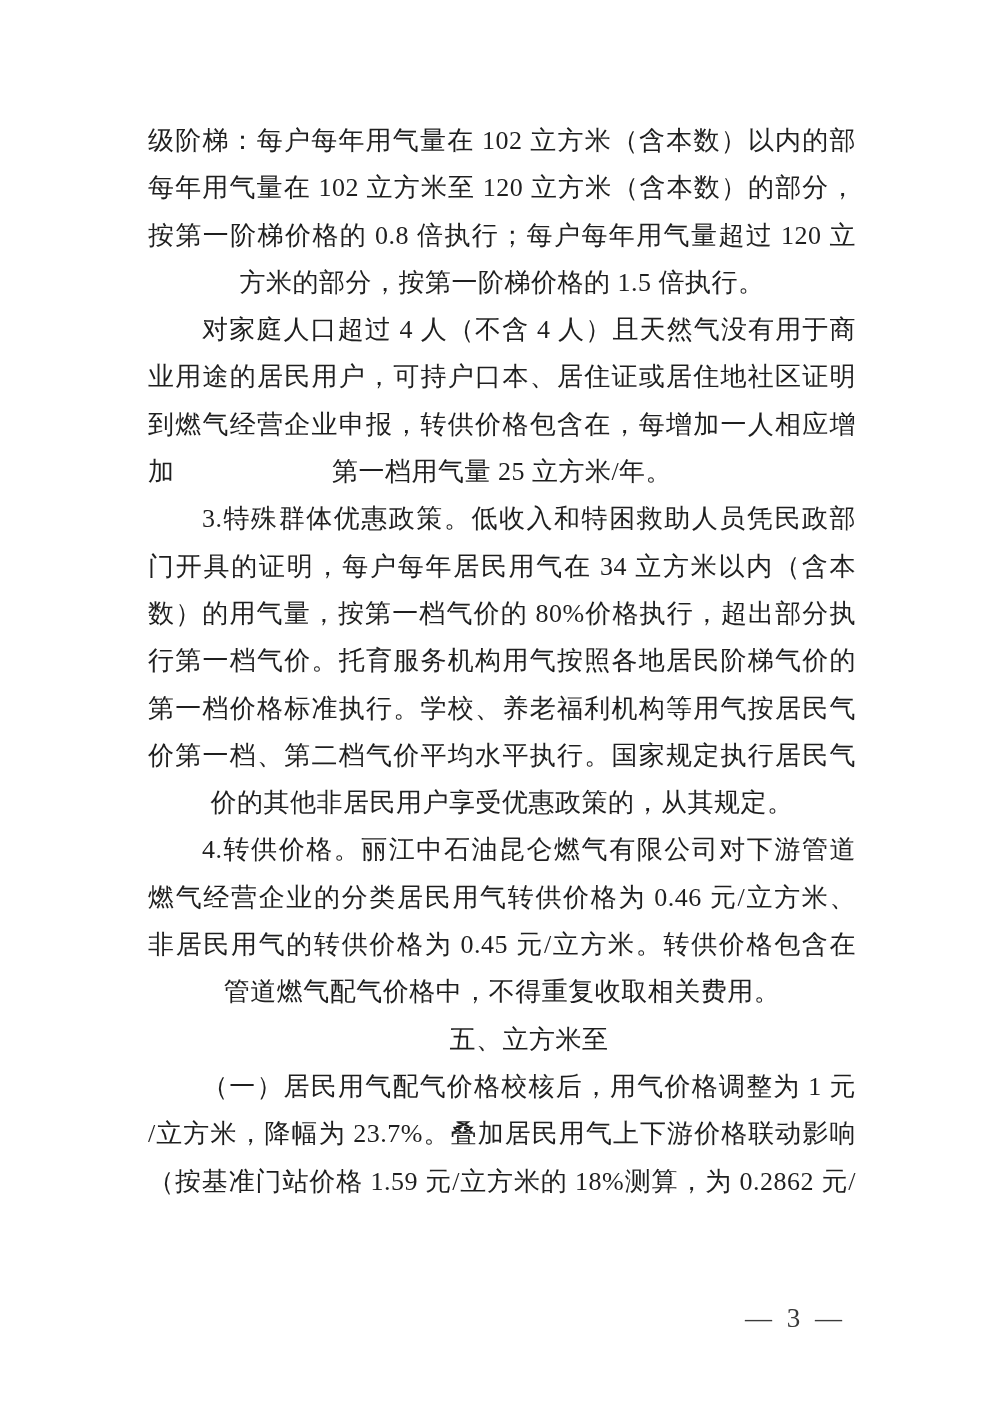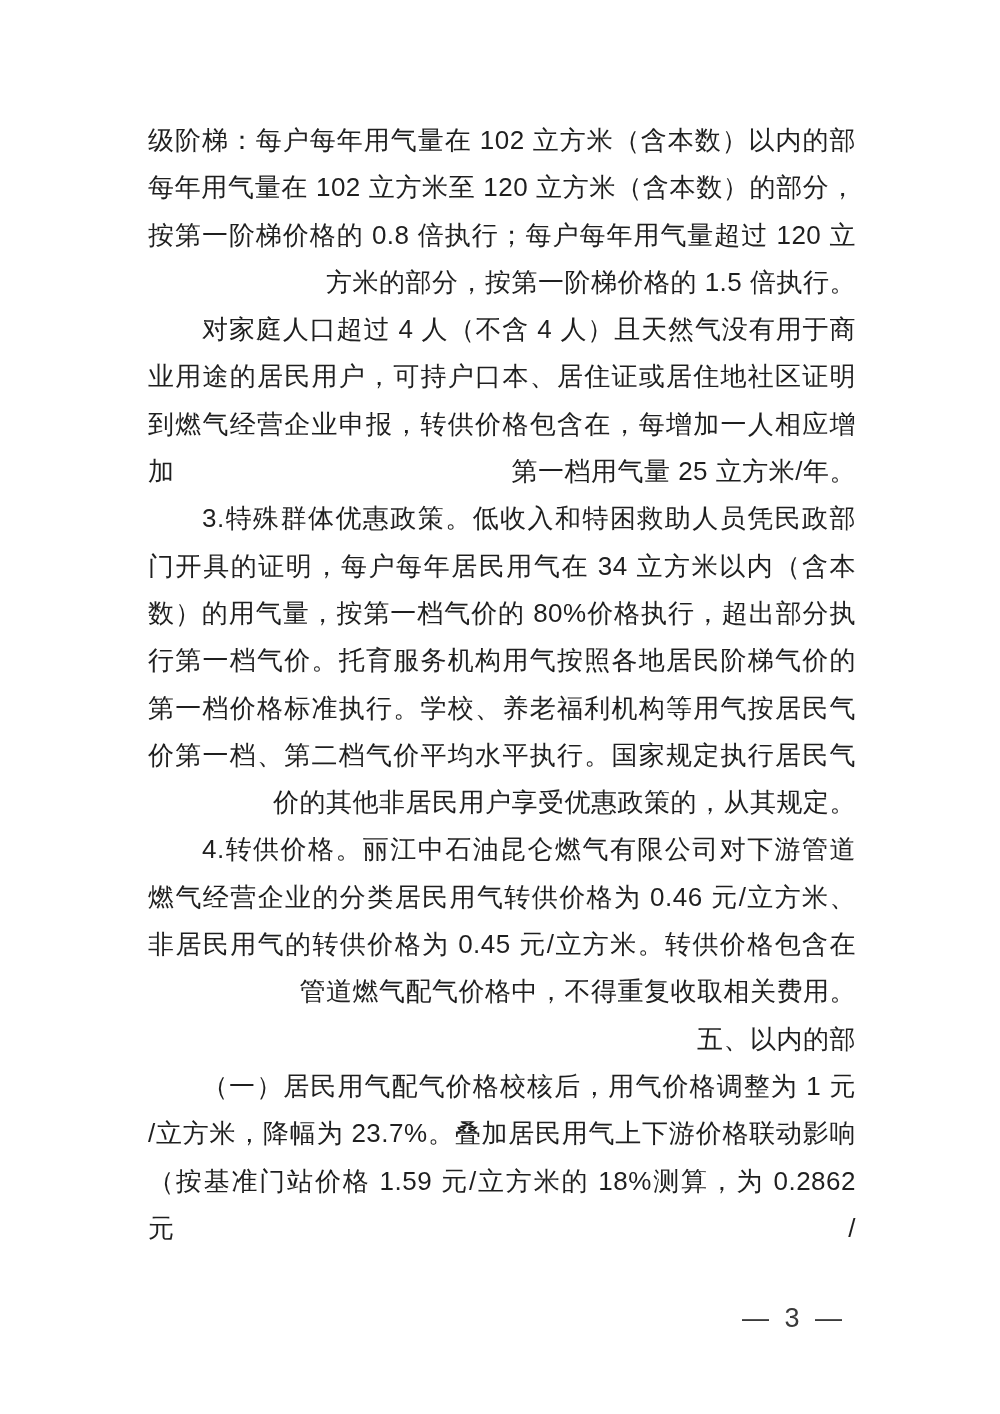--- a/index.html
+++ b/index.html
@@ -6,35 +6,35 @@
     margin: 0;
     padding: 0;
     background: #ffffff;
   }
   .sheet {
     position: relative;
     width: 1000px;
     height: 1414px;
     background: #ffffff;
     overflow: hidden;
-    font-family: Liberation Sans, sans-serif;
+    font-family: Liberation Serif, serif;
     color: #1f1f1f;
   }
   .textblock {
     position: absolute;
     left: 148px;
     top: 117px;
     width: 708px;
   }
   .ln {
     height: 47.3px;
     line-height: 47.3px;
     font-size: 26px;
     letter-spacing: 0.5px;
-    text-align: right;
+    text-align: center;
     overflow: visible;
   }
   
   .j {
     text-align: justify;
     text-align-last: justify;
     -moz-text-align-last: justify;
   }
   
   .ind {
@@ -68,20 +68,20 @@
     <div class="ln j">门开具的证明，每户每年居民用气在 34 立方米以内（含本</div>
     <div class="ln j">数）的用气量，按第一档气价的 80%价格执行，超出部分执</div>
     <div class="ln j">行第一档气价。托育服务机构用气按照各地居民阶梯气价的</div>
     <div class="ln j">第一档价格标准执行。学校、养老福利机构等用气按居民气</div>
     <div class="ln j">价第一档、第二档气价平均水平执行。国家规定执行居民气</div>
     <div class="ln">价的其他非居民用户享受优惠政策的，从其规定。</div>
     <div class="ln j ind">4.转供价格。丽江中石油昆仑燃气有限公司对下游管道</div>
     <div class="ln j">燃气经营企业的分类居民用气转供价格为 0.46 元/立方米、</div>
     <div class="ln j">非居民用气的转供价格为 0.45 元/立方米。转供价格包含在</div>
     <div class="ln">管道燃气配气价格中，不得重复收取相关费用。</div>
-    <div class="ln ind">五、以内的部</div>
+    <div class="ln ind">五、立方米至</div>
     <div class="ln j ind">（一）居民用气配气价格校核后，用气价格调整为 1 元</div>
     <div class="ln j">/立方米，降幅为 23.7%。叠加居民用气上下游价格联动影响</div>
     <div class="ln j">（按基准门站价格 1.59 元/立方米的 18%测算，为 0.2862 元/</div>
   </div>
 
   <div class="footer">— 3 —</div>
 </div>
 
 </body></html>

